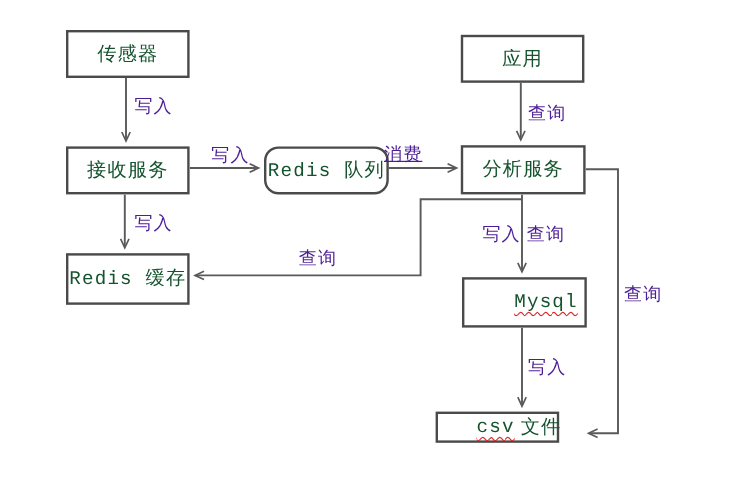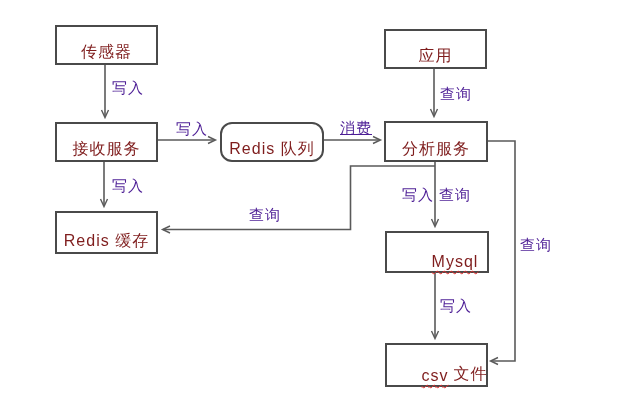--- a/index.html
+++ b/index.html
@@ -8,24 +8,25 @@
     font-family: "Liberation Sans", "DejaVu Sans", sans-serif;
   }
   .canvas {
     position: relative; width: 624px; height: 408px;
     background: #ffffff; overflow: hidden;
   }
   .edges { position: absolute; left: 0; top: 0; }
   .node {
     position: absolute; box-sizing: border-box;
     border: 2px solid #4a4a4a; background: #ffffff;
-    display: flex; align-items: flex-end; justify-content: center;
+    display: flex; align-items: center; justify-content: center;
     gap: 5px;
-    font-size: 16px; color: #7f1d1d; letter-spacing: 1px;
+    font-size: 16px; color: #14532d; letter-spacing: 1px;
     white-space: nowrap;
+    font-family: Liberation Mono, monospace;
   }
   .edge-label {
     position: absolute; font-size: 15px; color: #4c1d95;
     white-space: nowrap; letter-spacing: 1px; background: transparent;
   }
   .misspelled {
     text-decoration-line: underline;
     text-decoration-style: wavy;
     text-decoration-color: #e02b2b;
     text-decoration-thickness: 1px;
@@ -78,30 +79,30 @@
   </div>
 
   <div class="node" style="left:55px; top:211px; width:103px; height:43px;">
     <span>Redis 缓存</span>
   </div>
 
   <div class="node" style="left:385px; top:231px; width:104px; height:42px;">
     <span class="misspelled">Mysql</span>
   </div>
 
-  <div class="node" style="left:385px; top:343px; width:103px; height:44px;">
+  <div class="node" style="left:363px; top:343px; width:103px; height:26px;">
     <span class="misspelled">csv</span>
       <span>文件</span>
   </div>
 
   <span class="edge-label" style="left:112px; top:79px;">写入</span>
 
   <span class="edge-label" style="left:176px; top:120px;">写入</span>
 
-  <span class="edge-label" style="left:340px; top:119px;text-decoration:underline;">消费</span>
+  <span class="edge-label" style="left:320px; top:119px;text-decoration:underline;">消费</span>
 
   <span class="edge-label" style="left:440px; top:85px;">查询</span>
 
   <span class="edge-label" style="left:112px; top:177px;">写入</span>
 
   <span class="edge-label" style="left:249px; top:206px;">查询</span>
 
   <span class="edge-label" style="left:402px; top:186px;">写入</span>
 
   <span class="edge-label" style="left:439px; top:186px;">查询</span>

